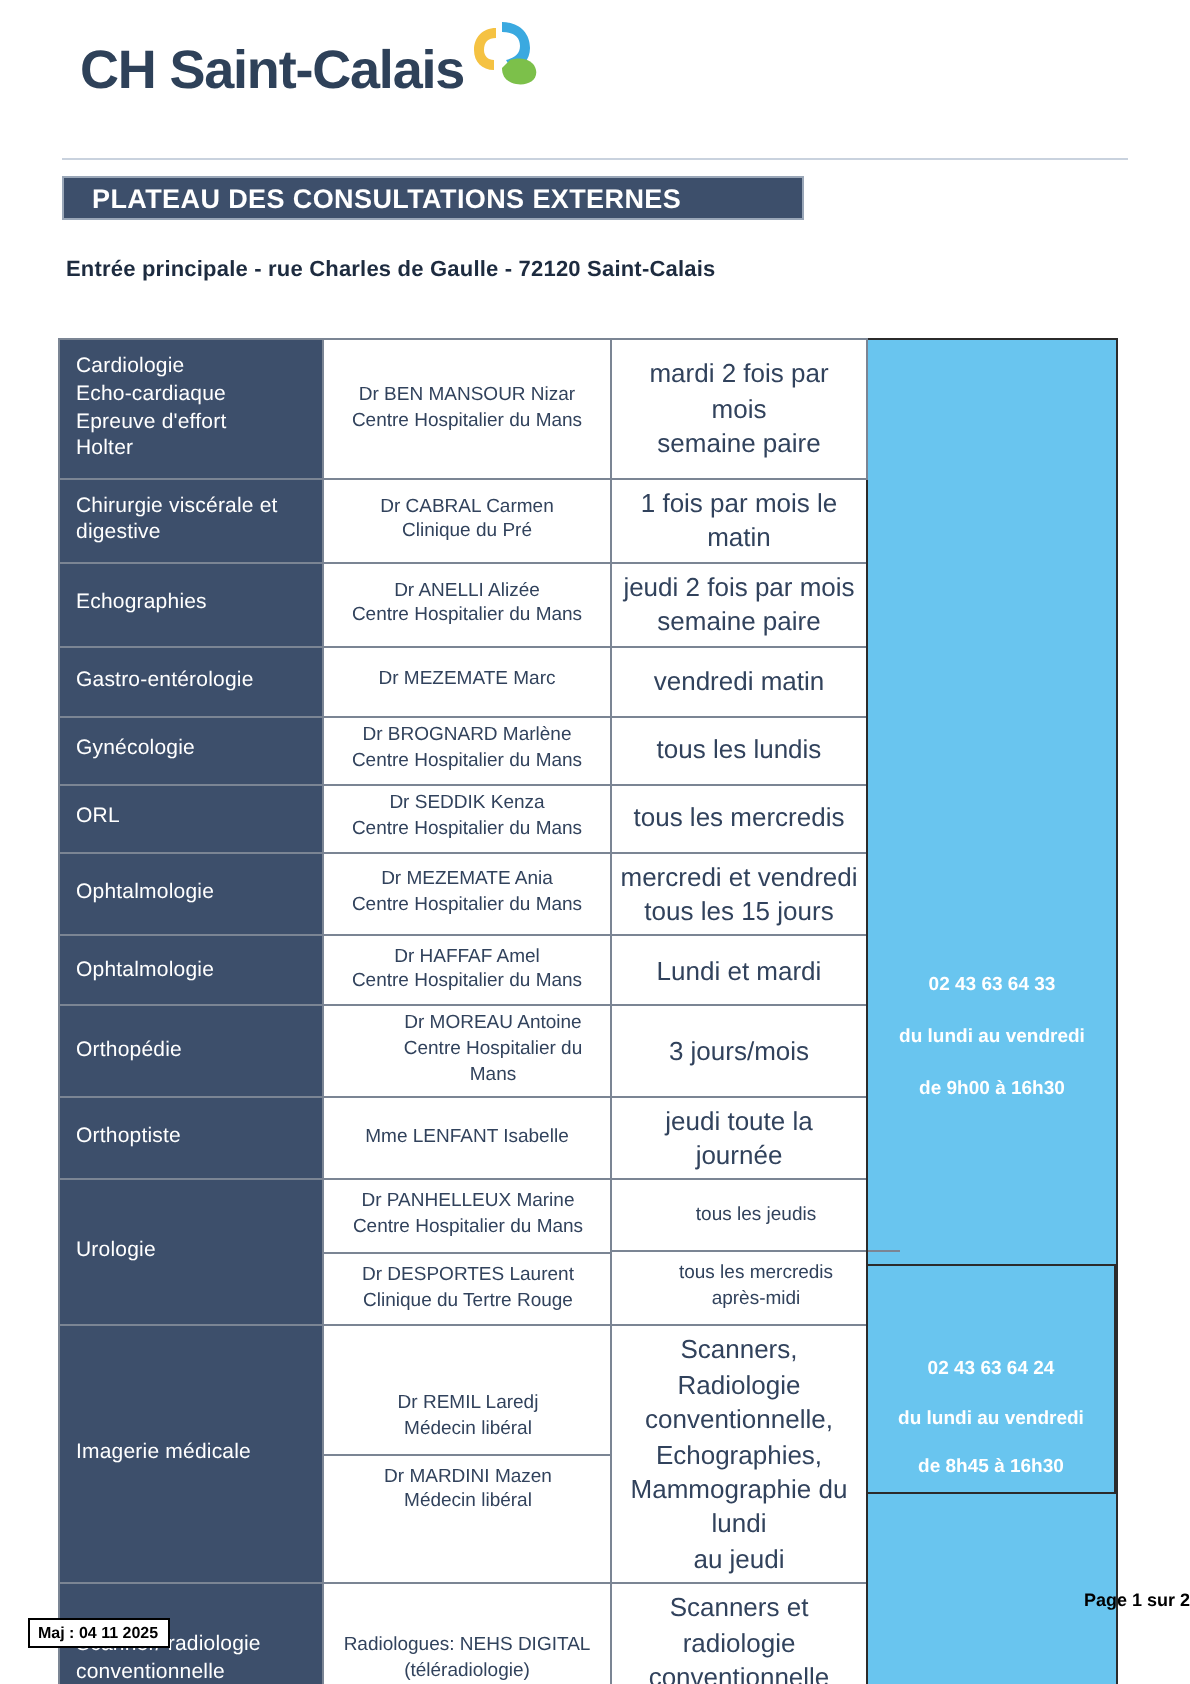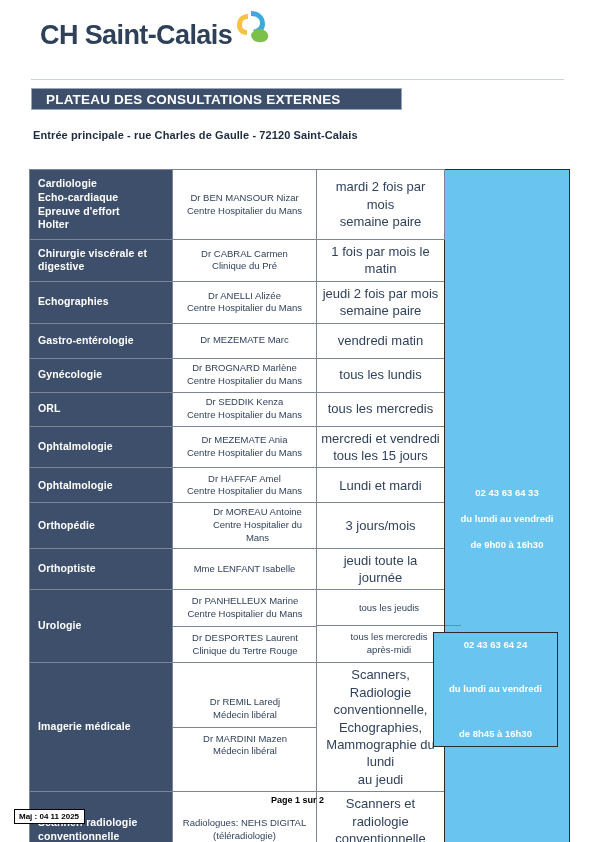--- a/index.html
+++ b/index.html
@@ -110,25 +110,25 @@
     border-collapse: collapse;
     table-layout: fixed;
   }
   .tbl td {
     border: 1px solid #7b8594;
     vertical-align: middle;
     padding: 3px 4px;
     box-sizing: border-box;
   }
   .c-spec {
-    width: 143px;
+    width: 132px;
     background: #3d4f6b;
     color: #ffffff;
     font-size: 10.5px;
-    font-weight: bold;
+    font-weight: normal;
     line-height: 1.32;
     padding-left: 8px !important;
     text-align: left;
     letter-spacing: 0.1px;
   }
   .c-doc {
     width: 144px;
     background: #ffffff;
     color: #31425c;
     font-size: 9.5px;
@@ -181,21 +181,21 @@
     border-left: 1px solid #7b8594;
     border-right: 1px solid #7b8594;
   }
 
   
   .pagenum {
     position: absolute;
     left: 0;
     top: 795px;
     width: 595px;
-    text-align: center;
+    text-align: right;
     font-size: 9px;
     font-weight: bold;
     color: #000000;
   }
   .maj-box {
     position: absolute;
     left: 14px;
     top: 809px;
     border: 1px solid #000000;
     padding: 2px 5px 2px 4px;
@@ -374,21 +374,21 @@
       <td class="c-freq" style="white-space: pre-line;">Scanners et radiologie
 conventionnelle
 le vendredi</td>
     </tr>
 
   </tbody>
 </table>
 
 <div style="position:absolute; left:433px; top:632px; width:125px; height:115px;
             background:#69c5ef; border:1px solid #2b2b2b; box-sizing:border-box;
-            display:flex; flex-direction:column; justify-content:space-between; align-items:center;
+            display:flex; flex-direction:column; justify-content:flex-end; align-items:center;
             color:#ffffff; font-size:9.5px; font-weight:bold; line-height:2.55;">
   <span>02  43 63 64 24</span>
   <span>du lundi au vendredi</span>
   <span>de 8h45 à 16h30</span>
 </div>
 
 <div class="pagenum">Page 1 sur 2</div>
 <div class="maj-box">Maj : 04 11 2025</div>
 
 </body></html>

